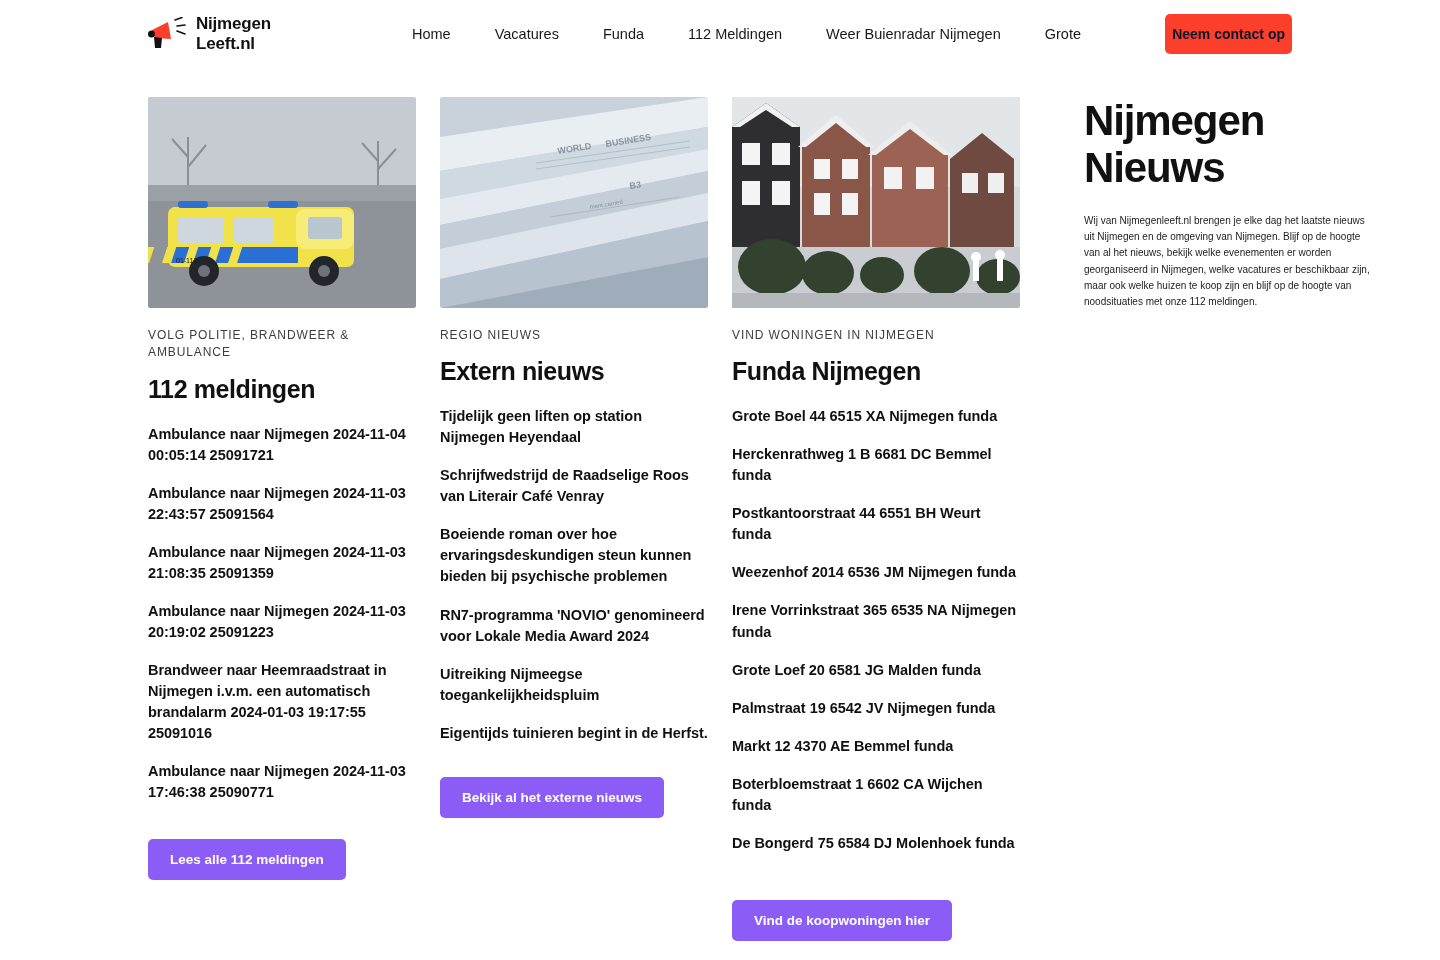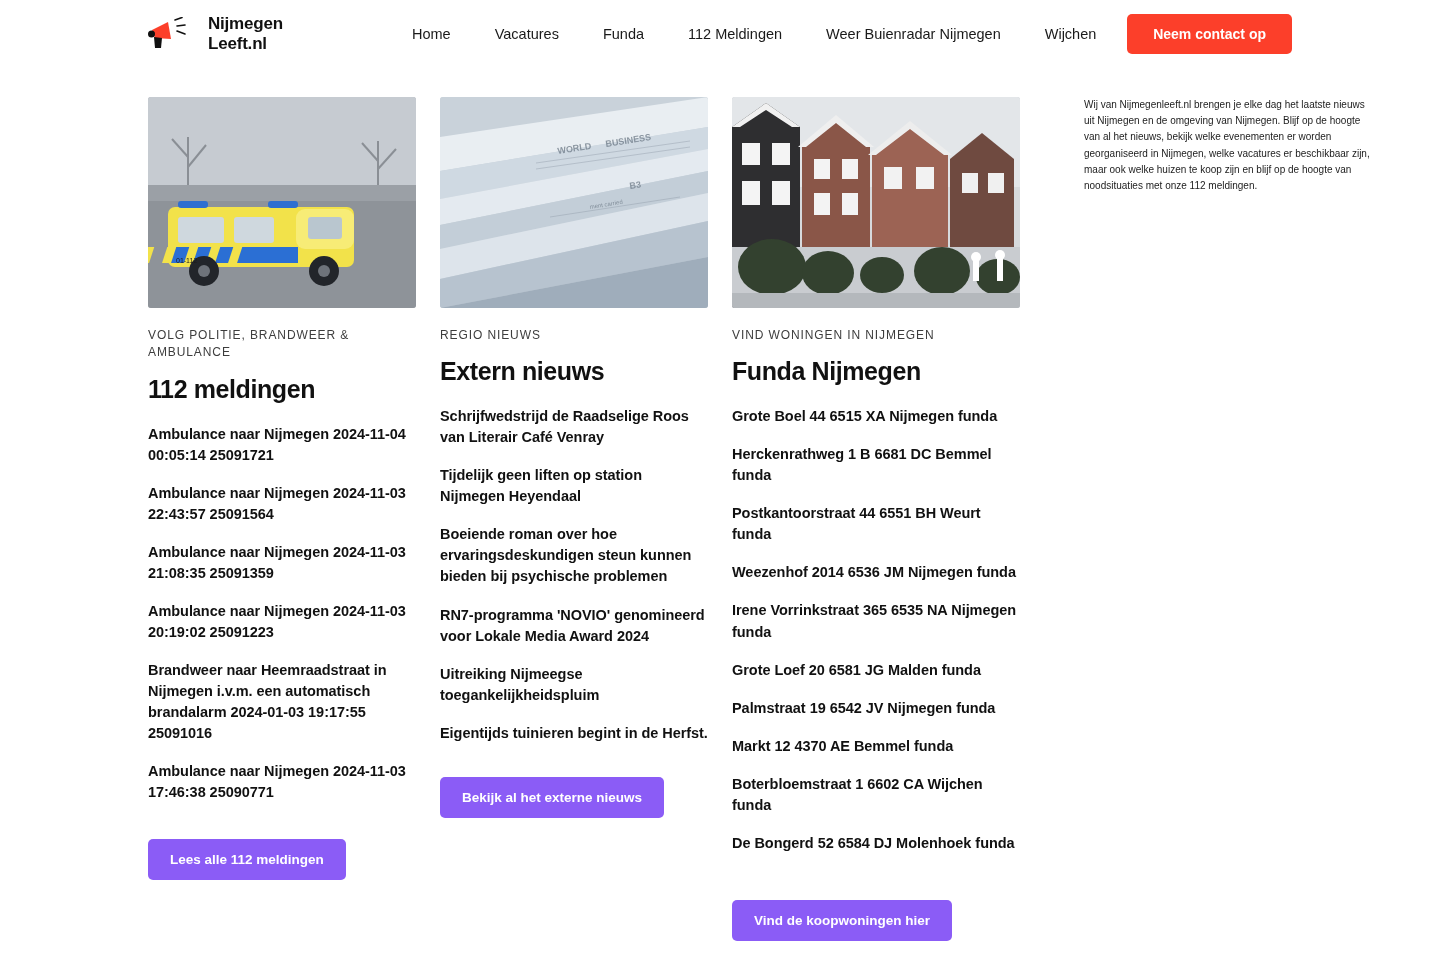--- a/index.html
+++ b/index.html
@@ -15,21 +15,21 @@
   .header {
     height: 67px;
     display: flex;
     align-items: center;
     padding: 0 148px 0 148px;
     background: #fff;
   }
   .logo {
     display: flex;
     align-items: center;
-    gap: 20px;
+    gap: 8px;
     width: 200px;
     flex: 0 0 auto;
   }
   .logo-icon { width: 40px; height: 34px; flex: 0 0 auto; }
   .logo-text {
     font-size: 17px;
     font-weight: 700;
     line-height: 1.12;
     letter-spacing: -0.2px;
     color: #111;
@@ -43,26 +43,26 @@
   }
   .nav a {
     font-size: 14.5px;
     color: #1a1a1a;
     text-decoration: none;
     padding: 8px 22px;
     white-space: nowrap;
   }
   .cta-btn {
     background: #fc3f2a;
-    color: #ffffff;
+    color: #0f172a;
     font-size: 14px;
     font-weight: 700;
     border: none;
     border-radius: 5px;
-    padding: 12px 26px;
+    padding: 12px 7px;
     cursor: pointer;
     white-space: nowrap;
   }
   
   .main {
     display: flex;
     padding: 30px 148px 0 148px;
     gap: 24px;
     align-items: flex-start;
   }
@@ -157,21 +157,21 @@
       <span>Leeft.nl</span>
     </span>
   </div>
 
   <nav class="nav">
     <a href="#">Home</a>
     <a href="#">Vacatures</a>
     <a href="#">Funda</a>
     <a href="#">112 Meldingen</a>
     <a href="#">Weer Buienradar Nijmegen</a>
-    <a href="#">Wijchen</a>
+    <a href="#">Grote</a>
   </nav>
 
   <button class="cta-btn">Neem contact op</button>
 </div>
 
 <div class="main">
 
   <div class="col col-112">
     <div class="thumb">
       <svg viewBox="0 0 268 211" preserveAspectRatio="none" xmlns="http://www.w3.org/2000/svg">
@@ -246,22 +246,22 @@
         </g>
         <g stroke="#8e9aa6" stroke-width="0.7" opacity="0.6">
           <line x1="96" y1="66" x2="250" y2="44"></line>
           <line x1="96" y1="72" x2="250" y2="50"></line>
           <line x1="110" y1="120" x2="240" y2="100"></line>
         </g>
       </svg>
     </div>
     <div class="eyebrow">REGIO NIEUWS</div>
     <h2 class="col-title">Extern nieuws</h2>
+    <a class="item" href="#">Tijdelijk geen liften op station Nijmegen Heyendaal</a>
     <a class="item" href="#">Schrijfwedstrijd de Raadselige Roos van Literair Café Venray</a>
-    <a class="item" href="#">Tijdelijk geen liften op station Nijmegen Heyendaal</a>
     <a class="item" href="#">Boeiende roman over hoe ervaringsdeskundigen steun kunnen bieden bij psychische problemen</a>
     <a class="item" href="#">RN7-programma 'NOVIO' genomineerd voor Lokale Media Award 2024</a>
     <a class="item" href="#">Uitreiking Nijmeegse toegankelijkheidspluim</a>
     <a class="item" href="#">Eigentijds tuinieren begint in de Herfst.</a>
     <div class="btn-wrap">
       <button class="btn-red">Bekijk al het externe nieuws</button>
     </div>
   </div>
 
   <div class="col col-wide col-funda">
@@ -309,23 +309,24 @@
     <h2 class="col-title">Funda Nijmegen</h2>
     <a class="item" href="#">Grote Boel 44 6515 XA Nijmegen funda</a>
     <a class="item" href="#">Herckenrathweg 1 B 6681 DC Bemmel funda</a>
     <a class="item" href="#">Postkantoorstraat 44 6551 BH Weurt funda</a>
     <a class="item" href="#">Weezenhof 2014 6536 JM Nijmegen funda</a>
     <a class="item" href="#">Irene Vorrinkstraat 365 6535 NA Nijmegen funda</a>
     <a class="item" href="#">Grote Loef 20 6581 JG Malden funda</a>
     <a class="item" href="#">Palmstraat 19 6542 JV Nijmegen funda</a>
     <a class="item" href="#">Markt 12 4370 AE Bemmel funda</a>
     <a class="item" href="#">Boterbloemstraat 1 6602 CA Wijchen funda</a>
-    <a class="item" href="#">De Bongerd 52 6584 DJ Molenhoek funda</a>
+    <a class="item" href="#">De Bongerd 75 6584 DJ Molenhoek funda</a>
     <div class="btn-wrap">
       <button class="btn-red">Vind de koopwoningen hier</button>
     </div>
   </div>
 
   <div class="col-intro">
+    <h1 class="intro-title">Nijmegen Nieuws</h1>
     <p class="intro-body">Wij van Nijmegenleeft.nl brengen je elke dag het laatste nieuws uit Nijmegen en de omgeving van Nijmegen. Blijf op de hoogte van al het nieuws, bekijk welke evenementen er worden georganiseerd in Nijmegen, welke vacatures er beschikbaar zijn, maar ook welke huizen te koop zijn en blijf op de hoogte van noodsituaties met onze 112 meldingen.</p>
   </div>
 
 </div>
 
 </body></html>

